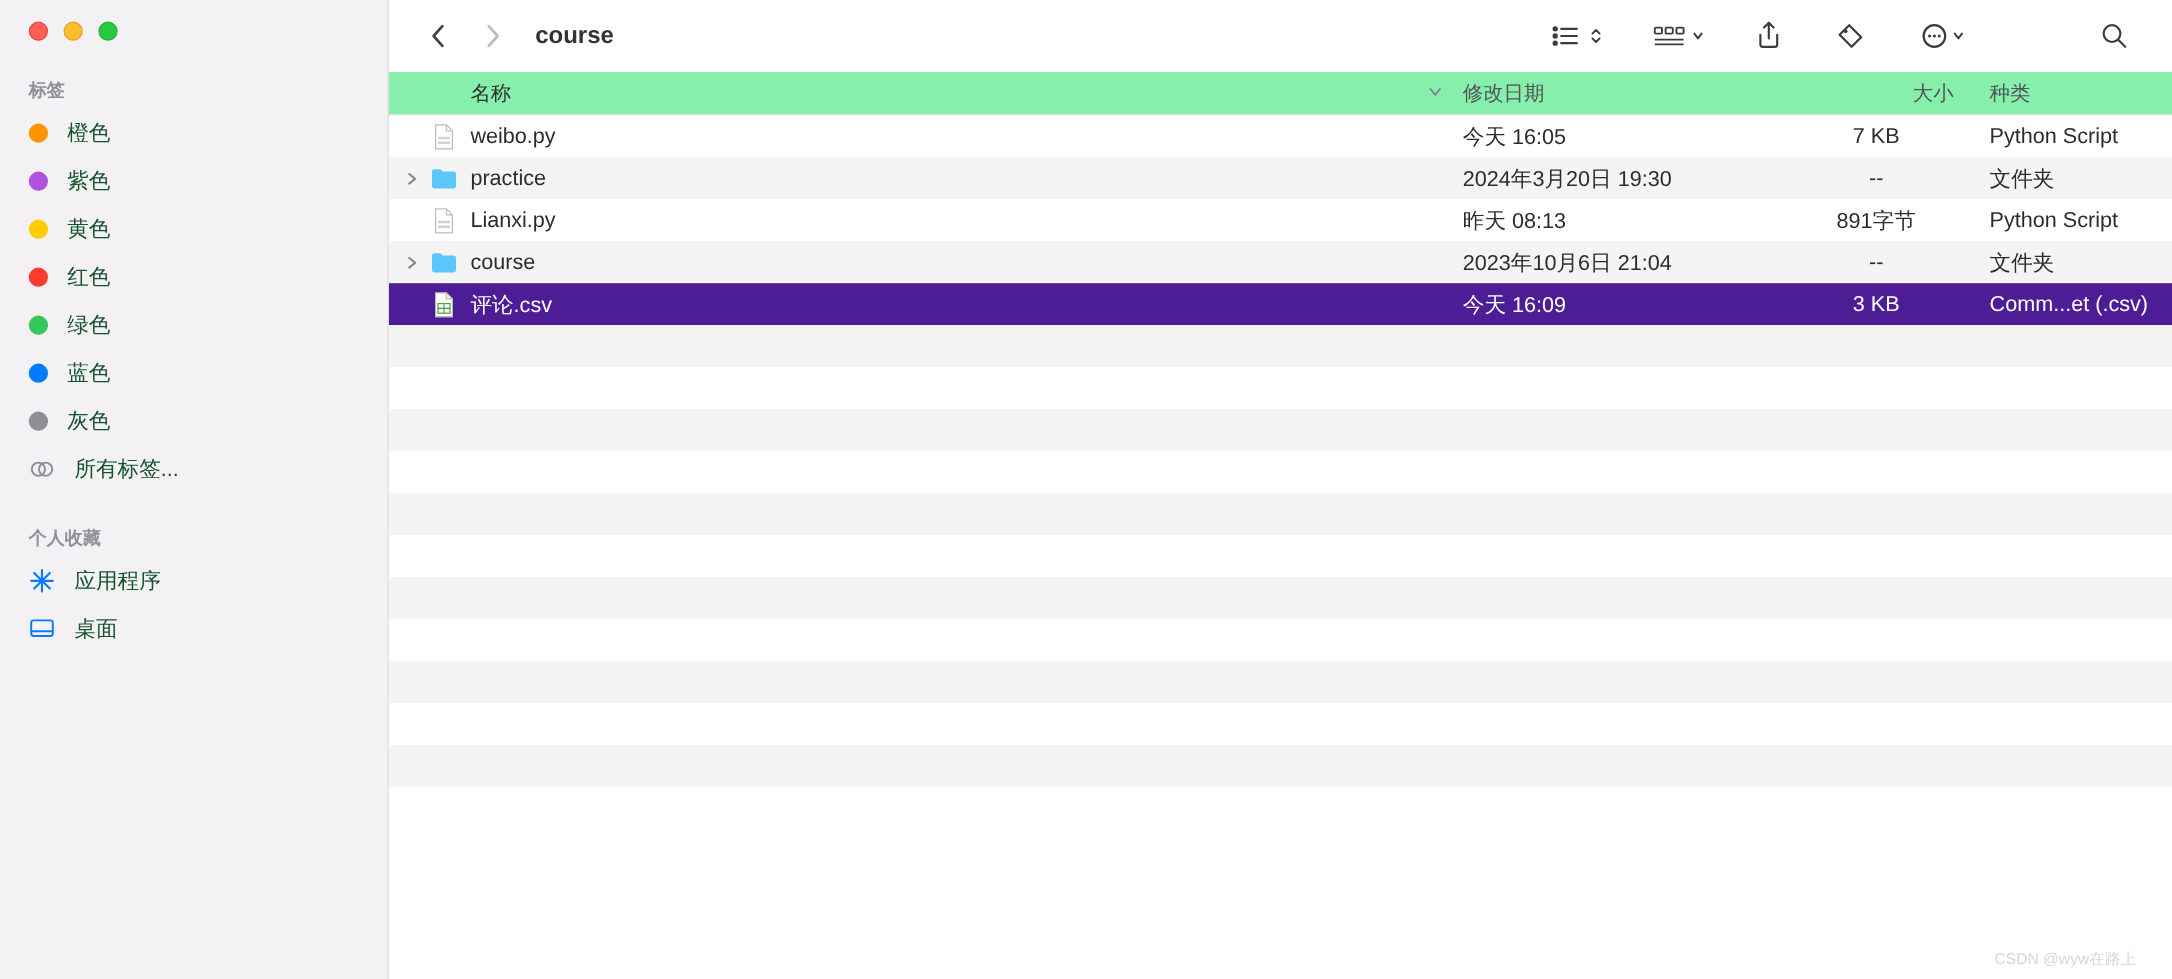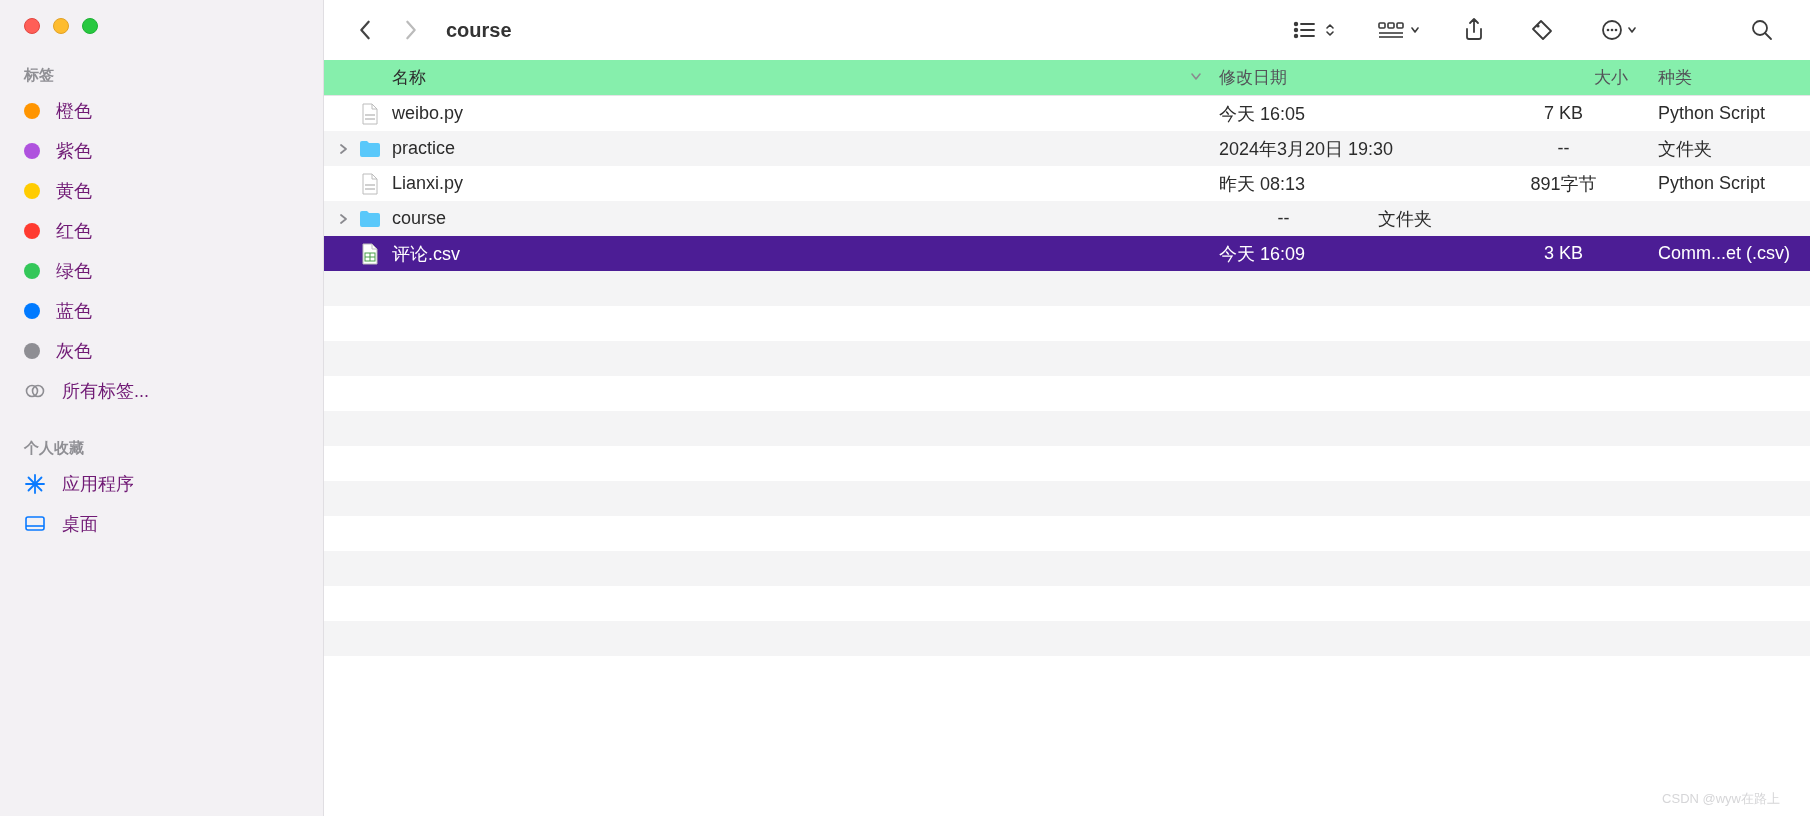--- a/index.html
+++ b/index.html
@@ -5,21 +5,21 @@
 * { margin:0; padding:0; box-sizing:border-box; font-family:-apple-system,BlinkMacSystemFont,"SF Pro Text","Helvetica Neue",Arial,sans-serif; }
 body { background:#fff; width:1810px; height:816px; overflow:hidden; display:flex; }
 
 .sidebar { width:324px; height:100%; background:#f3f1f4; border-right:1px solid #e0dee2; padding:18px 0 0 0; overflow:hidden; }
 .traffic { display:flex; gap:13px; padding:0 0 22px 24px; }
 .dot { width:16px; height:16px; border-radius:50%; }
 .dot.red { background:#ff5f57; border:1px solid #e24640; }
 .dot.yellow { background:#febc2e; border:1px solid #e1a125; }
 .dot.green { background:#28c840; border:1px solid #1db135; }
 .section-title { font-size:15px; font-weight:600; color:#8f8f94; padding:10px 24px 6px; }
-.side-item { display:flex; align-items:center; gap:16px; padding:8px 24px; font-size:18px; color:#701a75; cursor:default; }
+.side-item { display:flex; align-items:center; gap:16px; padding:8px 24px; font-size:18px; color:#14532d; cursor:default; }
 .tag-dot { width:16px; height:16px; border-radius:50%; flex-shrink:0; }
 .tag-dot.orange { background:#ff9500; }
 .tag-dot.purple { background:#af52de; }
 .tag-dot.yellow { background:#ffcc00; }
 .tag-dot.redt { background:#ff3b30; }
 .tag-dot.greent { background:#34c759; }
 .tag-dot.bluet { background:#007aff; }
 .tag-dot.gray { background:#8e8e93; }
 .side-icon { width:22px; height:22px; flex-shrink:0; display:flex; align-items:center; justify-content:center; }
 
@@ -282,20 +282,21 @@
               <path d="M3 2 L8 6 L3 10" fill="none" stroke="currentColor" stroke-width="1.8" stroke-linecap="round" stroke-linejoin="round"></path>
             </svg>
           </span>
           <span class="icon-cell">
             <svg width="24" height="20" viewBox="0 0 24 20">
               <path d="M2 4 a2 2 0 0 1 2-2 h5 l2 2 h9 a2 2 0 0 1 2 2 v10 a2 2 0 0 1-2 2 H4 a2 2 0 0 1-2-2 Z" fill="#5ac8fa"></path>
             </svg>
           </span>
           <span class="name-text">course</span>
         </div>
+        <div class="date-cell">2023年10月6日 21:04</div>
         <div class="size-cell">--</div>
         <div class="kind-cell">文件夹</div>
       </div>
       <div class="file-row selected">
         <div class="name-cell">
           <span class="disclosure"></span>
           <span class="icon-cell">
             <svg width="20" height="24" viewBox="0 0 20 24">
               <path d="M3 2 h9 l5 5 v15 H3 Z" fill="#fff" stroke="#bcbcbc" stroke-width="1"></path>
               <path d="M12 2 v5 h5" fill="none" stroke="#bcbcbc" stroke-width="1"></path>

